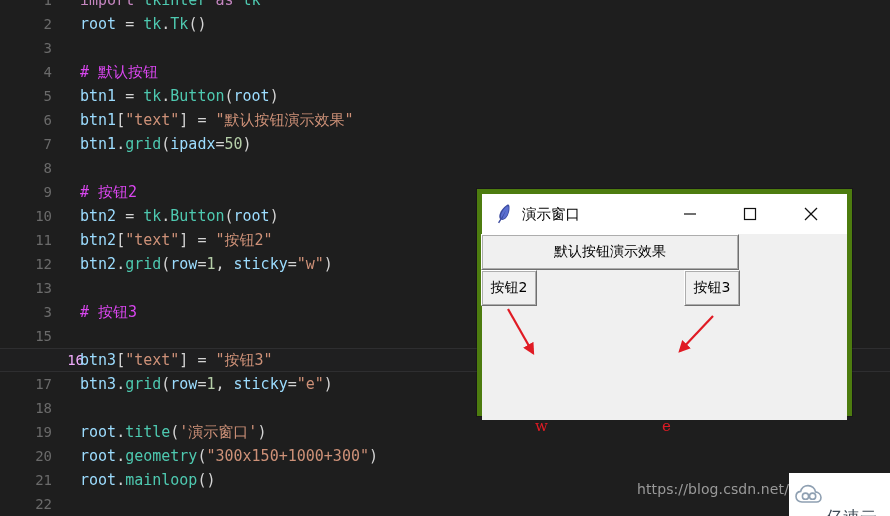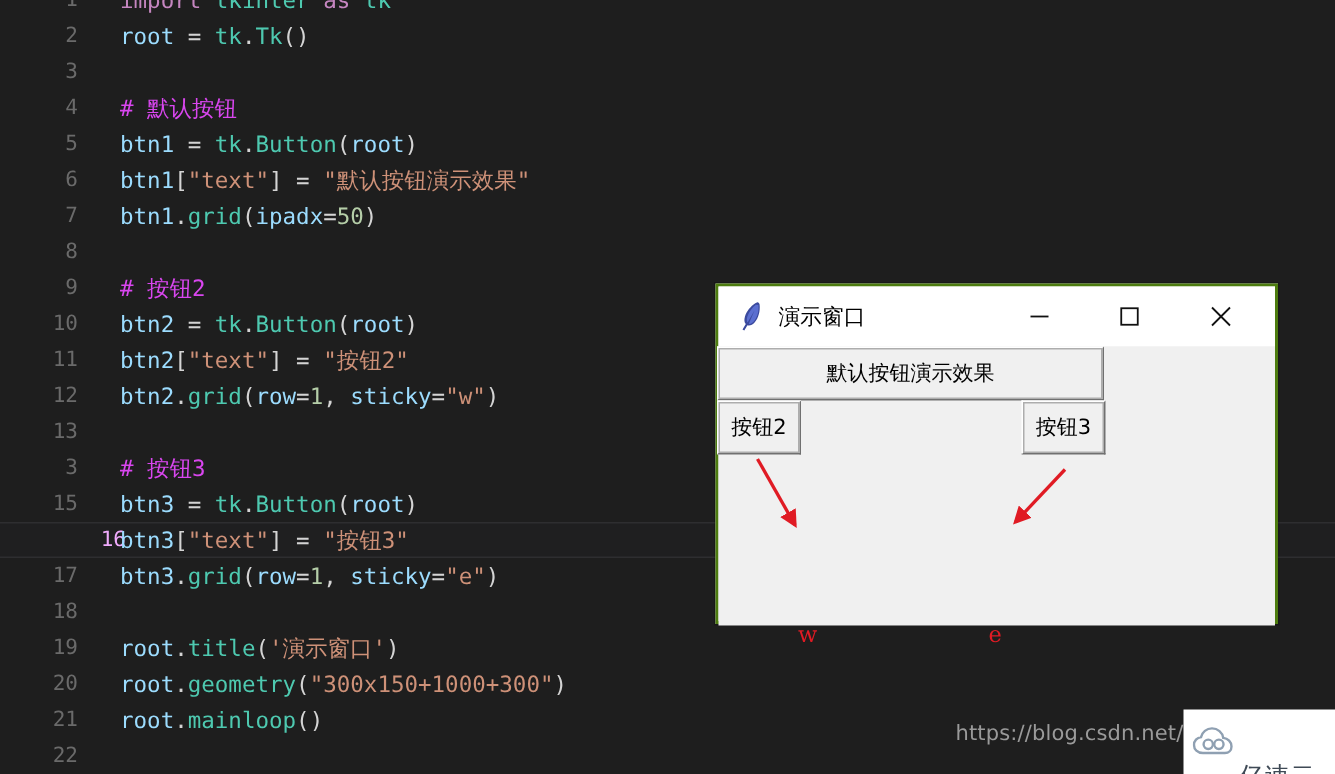--- a/index.html
+++ b/index.html
@@ -70,21 +70,21 @@
   .t-plain{ color: #d4d4d4; }
 
   
   #tkwin {
     position: absolute;
     left: 477px;
     top: 189px;
     width: 375px;
     height: 227px;
     background: #f0f0f0;
-    border: 2px solid #4d7c0f;
+    border: 5px solid #4d7c0f;
     box-sizing: border-box;
     font-family: "DejaVu Sans", sans-serif;
     box-shadow: 0 0 0 1px rgba(0,0,0,0.18);
   }
   #tk-titlebar {
     position: relative;
     height: 40px;
     background: #ffffff;
     display: flex;
     align-items: center;
@@ -208,21 +208,21 @@
         <div class="code-line"><span class="ln">5</span><span class="code-text"><span class="t-id">btn1</span><span class="t-plain"> </span><span class="t-op">=</span><span class="t-plain"> </span><span class="t-mod">tk</span><span class="t-punc">.</span><span class="t-fn">Button</span><span class="t-punc">(</span><span class="t-id">root</span><span class="t-punc">)</span></span></div>
         <div class="code-line"><span class="ln">6</span><span class="code-text"><span class="t-id">btn1</span><span class="t-punc">[</span><span class="t-str">"text"</span><span class="t-punc">]</span><span class="t-plain"> </span><span class="t-op">=</span><span class="t-plain"> </span><span class="t-str">"默认按钮演示效果"</span></span></div>
         <div class="code-line"><span class="ln">7</span><span class="code-text"><span class="t-id">btn1</span><span class="t-punc">.</span><span class="t-fn">grid</span><span class="t-punc">(</span><span class="t-id">ipadx</span><span class="t-op">=</span><span class="t-num">50</span><span class="t-punc">)</span></span></div>
         <div class="code-line"><span class="ln">8</span><span class="code-text"></span></div>
         <div class="code-line"><span class="ln">9</span><span class="code-text"><span class="t-com"># 按钮2</span></span></div>
         <div class="code-line"><span class="ln">10</span><span class="code-text"><span class="t-id">btn2</span><span class="t-plain"> </span><span class="t-op">=</span><span class="t-plain"> </span><span class="t-mod">tk</span><span class="t-punc">.</span><span class="t-fn">Button</span><span class="t-punc">(</span><span class="t-id">root</span><span class="t-punc">)</span></span></div>
         <div class="code-line"><span class="ln">11</span><span class="code-text"><span class="t-id">btn2</span><span class="t-punc">[</span><span class="t-str">"text"</span><span class="t-punc">]</span><span class="t-plain"> </span><span class="t-op">=</span><span class="t-plain"> </span><span class="t-str">"按钮2"</span></span></div>
         <div class="code-line"><span class="ln">12</span><span class="code-text"><span class="t-id">btn2</span><span class="t-punc">.</span><span class="t-fn">grid</span><span class="t-punc">(</span><span class="t-id">row</span><span class="t-op">=</span><span class="t-num">1</span><span class="t-punc">, </span><span class="t-id">sticky</span><span class="t-op">=</span><span class="t-str">"w"</span><span class="t-punc">)</span></span></div>
         <div class="code-line"><span class="ln">13</span><span class="code-text"></span></div>
         <div class="code-line"><span class="ln">3</span><span class="code-text"><span class="t-com"># 按钮3</span></span></div>
-        <div class="code-line"><span class="ln">15</span><span class="code-text"><span class="t-id">btn3</span><span class="t-plain"> </span><span class="t-op">=</span><span class="t-plain"> </span><span class="t-mod">tk</span><span class="t-punc">.</span><span class="t-fn">Button</span><span class="t-punc">(</span><span class="t-id">root</span><span class="t-punc">)</span></span></div>
+        <div class="code-line"><span class="ln">15</span></div>
         <div class="code-line current"><span class="ln">16</span><span class="code-text"><span class="t-id">btn3</span><span class="t-punc">[</span><span class="t-str">"text"</span><span class="t-punc">]</span><span class="t-plain"> </span><span class="t-op">=</span><span class="t-plain"> </span><span class="t-str">"按钮3"</span></span></div>
         <div class="code-line"><span class="ln">17</span><span class="code-text"><span class="t-id">btn3</span><span class="t-punc">.</span><span class="t-fn">grid</span><span class="t-punc">(</span><span class="t-id">row</span><span class="t-op">=</span><span class="t-num">1</span><span class="t-punc">, </span><span class="t-id">sticky</span><span class="t-op">=</span><span class="t-str">"e"</span><span class="t-punc">)</span></span></div>
         <div class="code-line"><span class="ln">18</span><span class="code-text"></span></div>
         <div class="code-line"><span class="ln">19</span><span class="code-text"><span class="t-id">root</span><span class="t-punc">.</span><span class="t-fn">title</span><span class="t-punc">(</span><span class="t-str">'演示窗口'</span><span class="t-punc">)</span></span></div>
         <div class="code-line"><span class="ln">20</span><span class="code-text"><span class="t-id">root</span><span class="t-punc">.</span><span class="t-fn">geometry</span><span class="t-punc">(</span><span class="t-str">"300x150+1000+300"</span><span class="t-punc">)</span></span></div>
         <div class="code-line"><span class="ln">21</span><span class="code-text"><span class="t-id">root</span><span class="t-punc">.</span><span class="t-fn">mainloop</span><span class="t-punc">()</span></span></div>
         <div class="code-line"><span class="ln">22</span><span class="code-text"></span></div>
       </div>
   </div>
 

